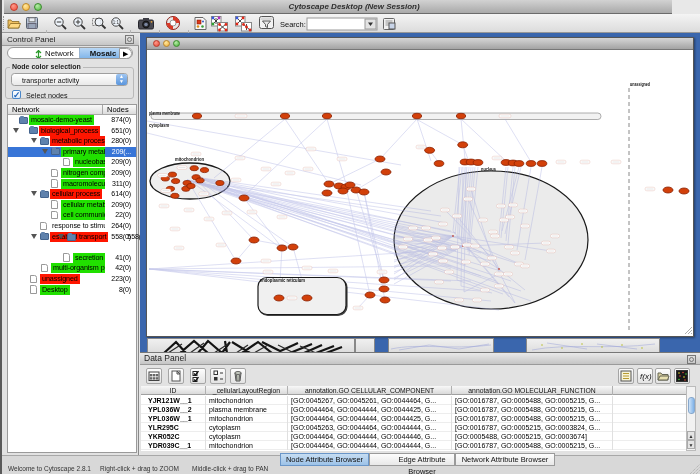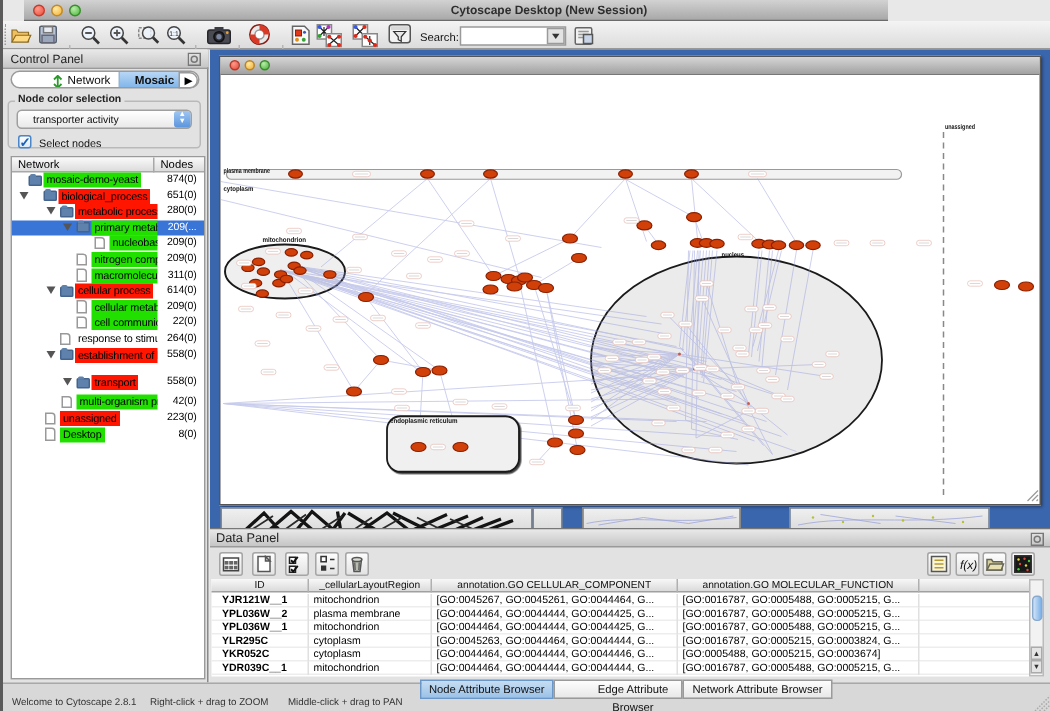--- a/index.html
+++ b/index.html
@@ -1,17 +1,17 @@
 <!DOCTYPE html>
 <html><head><meta charset="utf-8"><style>
 *{margin:0;padding:0;box-sizing:border-box;font-family:"Liberation Sans",sans-serif;}
 body{width:700px;height:474px;overflow:hidden;position:relative;background:#e8e8e8;}
 .abs{position:absolute;}
 
-#titlebar{left:16px;top:0;width:576px;height:14px;background:linear-gradient(#d2d2d2,#a9a9a9);border-bottom:1px solid #6b6b6b;}
+#titlebar{left:4px;top:0;width:668px;height:14px;background:linear-gradient(#d2d2d2,#a9a9a9);border-bottom:1px solid #6b6b6b;font-style:italic;}
 #titlebar .tl{width:8px;height:8px;border-radius:50%;top:3px;}
 #title-text{width:700px;top:2px;text-align:center;font-size:8px;font-weight:bold;color:#2e2e2e;}
 
 #toolbar{left:0;top:14px;width:700px;height:19px;background:linear-gradient(#f4f4f4,#dcdcdc);border-bottom:1px solid #989898;}
 .tsep{top:16px;width:1px;height:15px;background:#b5b5b5;}
 
 #cpanel{left:0;top:33px;width:139px;height:422px;background:#e2e2e2;border-right:1px solid #8a8a8a;}
 #cpanel-title{left:0;top:0;width:139px;height:13px;background:linear-gradient(#e9e9e9,#c6c6c6);border-bottom:1px solid #9a9a9a;font-size:8px;color:#222;padding:1.5px 0 0 7px;}
 
 #cp-tabs{left:7px;top:13.5px;width:126px;height:12px;background:#fff;border:1px solid #9a9a9a;border-radius:6px;overflow:hidden;}
@@ -264,25 +264,30 @@
         <div class="file" style="left:32px;"></div>
         <div class="tlabel " style="left:42px;max-width:55px;">response to stimul</div>
         <div class="tcount" style="">264(0)</div>
       </div>
       <div class="trow abs" style="top:126.59999999999998px;">
         <div class="tri" style="left:23px;"></div>
         <div class="fold" style="left:32px;"></div>
         <div class="tlabel rl" style="left:42px;max-width:55px;">establishment of lo</div>
         <div class="tcount" style="">558(0)</div>
       </div>
-      <div class="trow abs" style="top:145px;">
+      <div class="trow abs" style="top:127px;margin-left:16px;">
         <div class="tri" style="left:34px;"></div>
         <div class="fold" style="left:43px;"></div>
         <div class="tlabel rl" style="left:53px;max-width:44px;">transport</div>
         <div class="tcount" style="">558(0)</div>
+      </div>
+      <div class="trow abs" style="top:147.79999999999998px;">
+        <div class="file" style="left:55px;"></div>
+        <div class="tlabel gl" style="left:65px;max-width:32px;">secretion</div>
+        <div class="tcount" style="">41(0)</div>
       </div>
       <div class="trow abs" style="top:158.39999999999998px;">
         <div class="file" style="left:33px;"></div>
         <div class="tlabel gl" style="left:43px;max-width:54px;">multi-organism pro</div>
         <div class="tcount" style="">42(0)</div>
       </div>
       <div class="trow abs" style="top:168.99999999999997px;">
         <div class="file" style="left:22px;"></div>
         <div class="tlabel rl" style="left:32px;max-width:65px;">unassigned</div>
         <div class="tcount" style="">223(0)</div>

